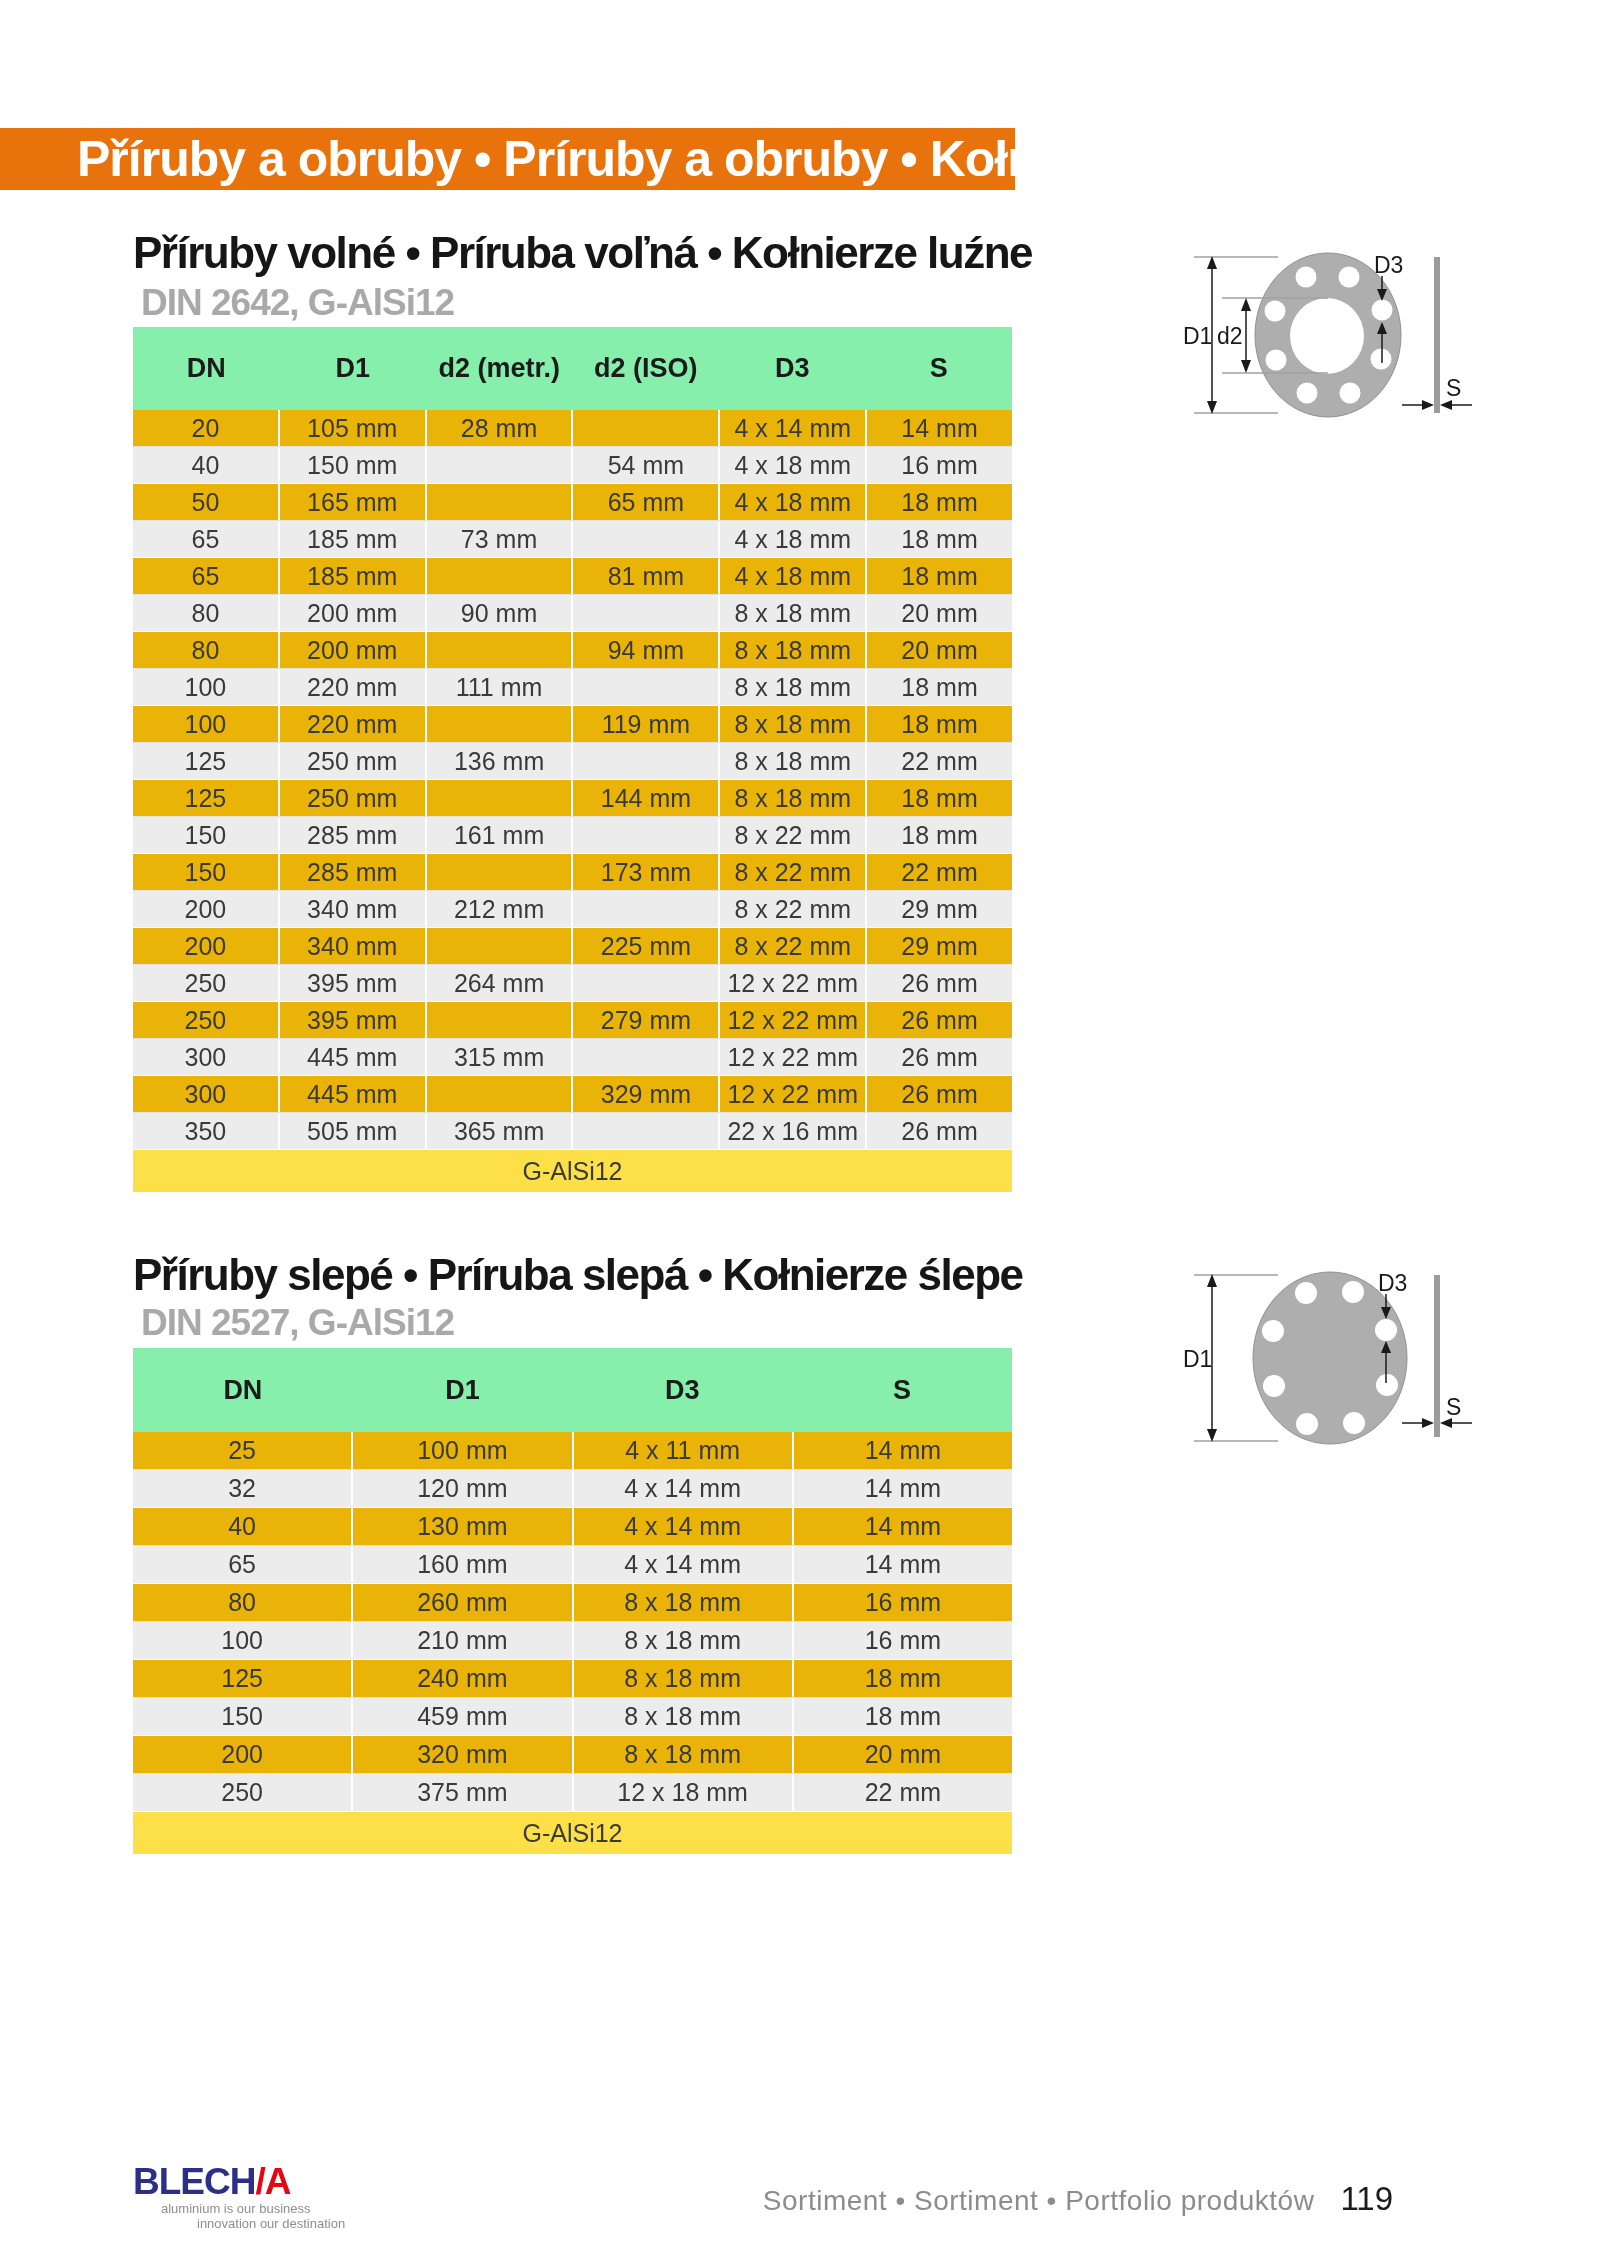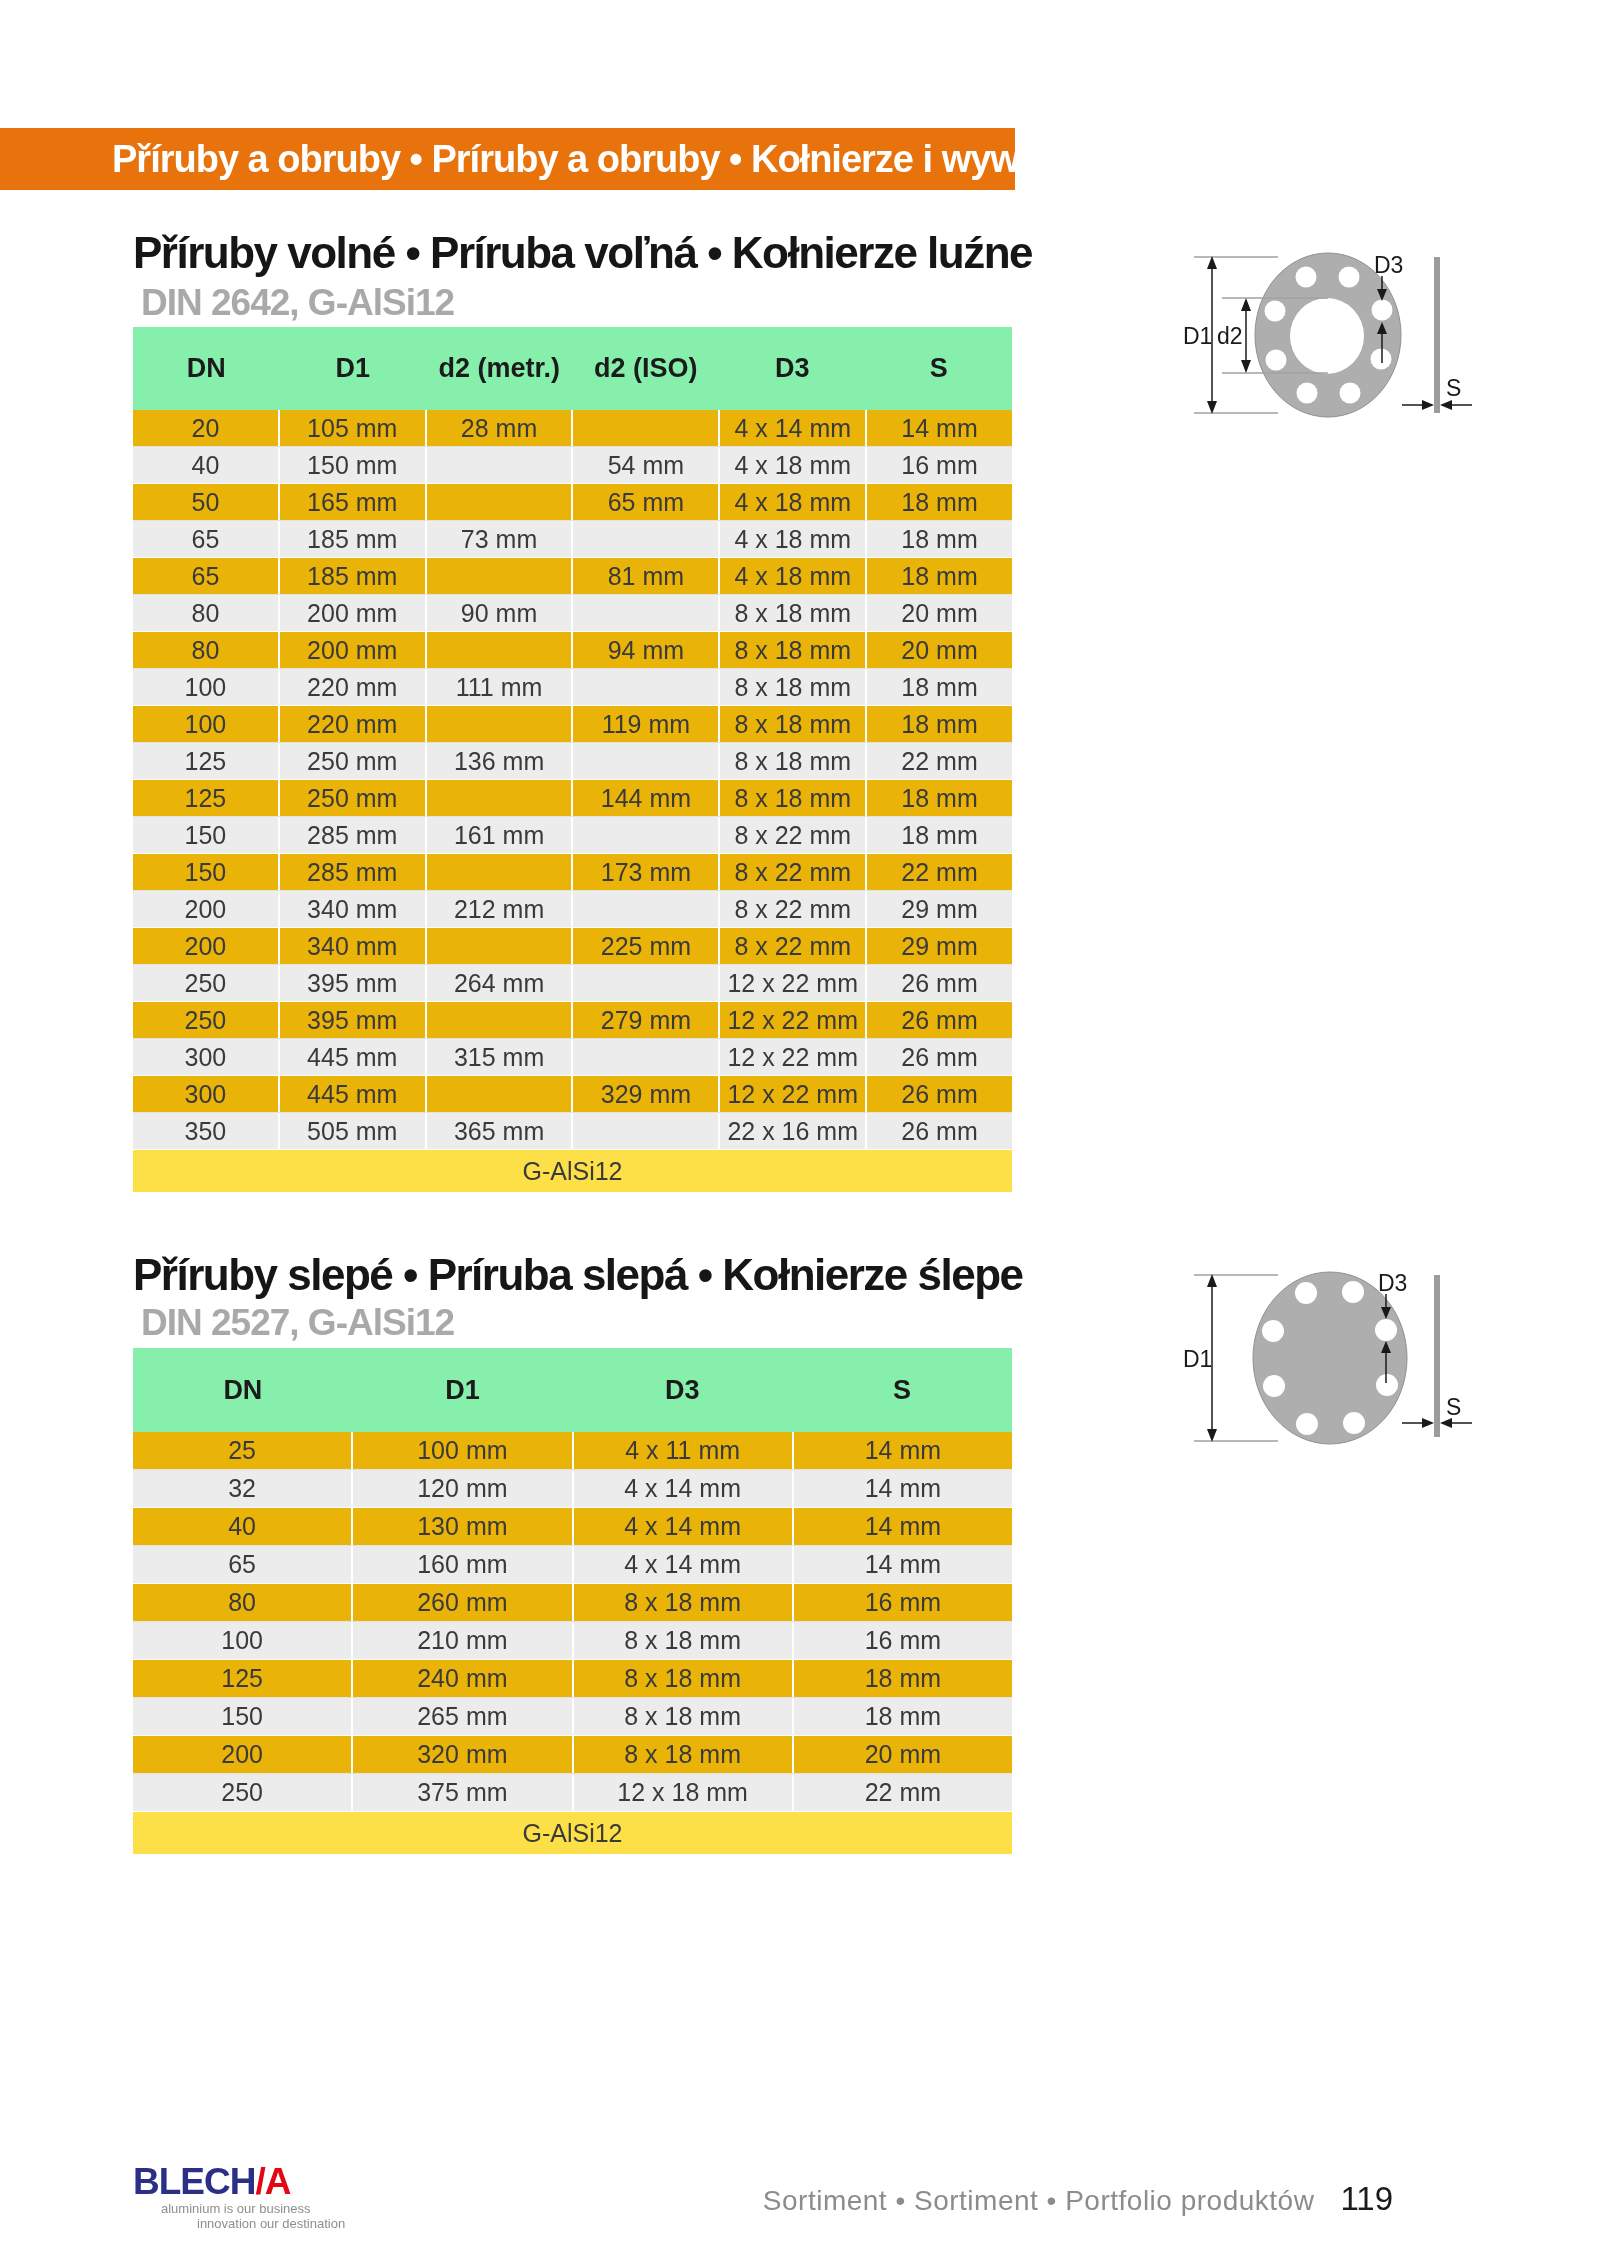--- a/index.html
+++ b/index.html
@@ -2,21 +2,21 @@
 <html><head>
 <meta charset="utf-8">
 <style>
   html,body{margin:0;padding:0;background:#fff;}
   #page{position:relative;width:1600px;height:2263px;background:#fff;
         font-family:"Liberation Sans",sans-serif;color:#1a1a1a;overflow:hidden;}
 
   
   .topbar{position:absolute;left:0;top:128px;width:1015px;height:62px;background:#E8730D;
           display:flex;align-items:center;}
-  .topbar span{color:#fff;font-weight:bold;font-size:38px;letter-spacing:-1px;padding-left:112px;white-space:nowrap;}
+  .topbar span{color:#fff;font-weight:bold;font-size:50px;letter-spacing:-1px;padding-left:77px;white-space:nowrap;}
 
   .title{position:absolute;left:133px;margin:0;font-weight:bold;font-size:44px;letter-spacing:-1.5px;color:#161616;white-space:nowrap;}
   .subtitle{position:absolute;left:133px;margin:8px;font-weight:bold;font-size:37px;letter-spacing:-1px;color:#A9A9A9;white-space:nowrap;}
   .s1t{top:228px;} .s1s{top:274px;}
   .s2t{top:1250px;} .s2s{top:1294px;}
 
   
   .table{position:absolute;left:133px;width:879px;}
   .t1{top:327px;} .t2{top:1348px;}
   .t-head{display:flex;background:#86efac;align-items:center;}
@@ -318,21 +318,21 @@
         <div class="t-cell">16 mm</div>
       </div>
       <div class="t-row">
         <div class="t-cell">125</div>
         <div class="t-cell">240 mm</div>
         <div class="t-cell">8 x 18 mm</div>
         <div class="t-cell">18 mm</div>
       </div>
       <div class="t-row alt">
         <div class="t-cell">150</div>
-        <div class="t-cell">265 mm</div>
+        <div class="t-cell">459 mm</div>
         <div class="t-cell">8 x 18 mm</div>
         <div class="t-cell">18 mm</div>
       </div>
       <div class="t-row">
         <div class="t-cell">200</div>
         <div class="t-cell">320 mm</div>
         <div class="t-cell">8 x 18 mm</div>
         <div class="t-cell">20 mm</div>
       </div>
       <div class="t-row alt">

